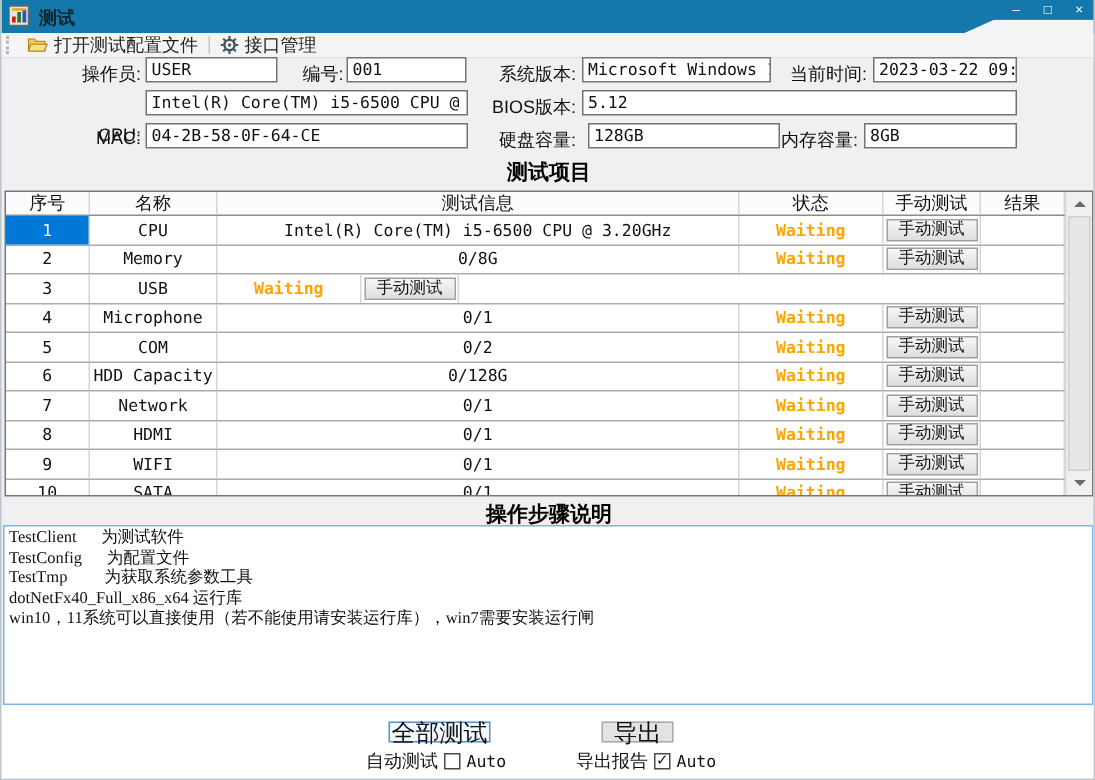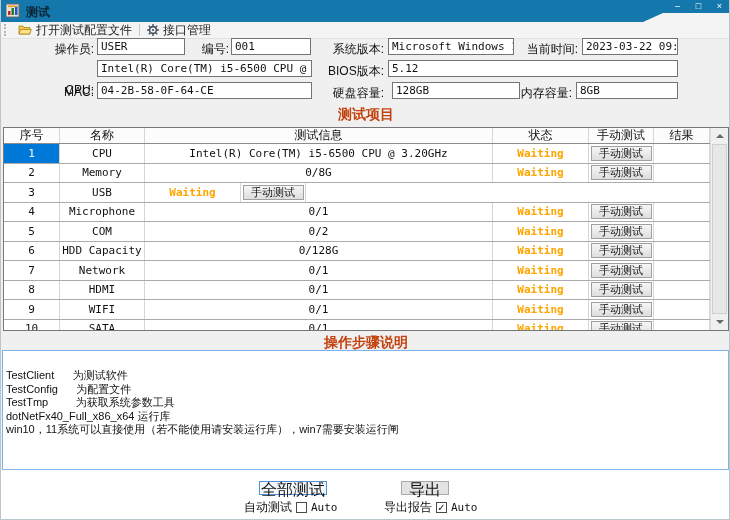--- a/index.html
+++ b/index.html
@@ -20,21 +20,21 @@
   .grip{width:3px;height:12px;border-left:2px dotted #b5b5b5;margin:0 4px 0 3px;}
   .tool-item{display:flex;align-items:center;gap:4px;padding:0 5px;height:16px;}
   .tool-sep{width:1px;height:12px;background:#c8c8c8;margin:0 2px;}
   
   .flabel{position:absolute;font-size:12px;color:#111;text-align:right;}
   .finput{position:absolute;background:#fff;border:1px solid #737373;box-sizing:border-box;height:17px;
           font-family:"DejaVu Sans Mono",monospace;font-size:11px;line-height:15px;padding-left:3px;color:#111;
           white-space:nowrap;overflow:hidden;}
   
   .section-title{position:absolute;left:0;width:730px;text-align:center;font-family:"Liberation Serif","DejaVu Serif",serif;
-                 font-size:14px;font-weight:bold;color:#c2410c;}
+                 font-size:14px;font-weight:bold;color:#000000;}
   
   .dtable{position:absolute;left:2px;top:127px;width:726px;height:204px;background:#fff;
           border:1px solid #767676;box-sizing:border-box;display:flex;}
   .dgrid{flex:1;display:flex;flex-direction:column;overflow:hidden;}
   .thead{display:flex;height:15px;border-bottom:1px solid #8c8c8c;background:#fcfcfc;}
   .hcell{font-size:12px;color:#111;text-align:center;line-height:15px;border-right:1px solid #d6d6d6;
          box-sizing:border-box;overflow:hidden;white-space:nowrap;}
   .trow{display:flex;height:18.5px;flex:0 0 18.5px;border-bottom:1px solid #ababab;}
   .tcell{display:flex;align-items:center;justify-content:center;border-right:1px solid #d6d6d6;
          box-sizing:border-box;font-size:11px;color:#111;overflow:hidden;white-space:nowrap;}
@@ -47,21 +47,21 @@
   
   .vscroll{width:17px;background:#f0f0f0;border-left:1px solid #dcdcdc;position:relative;}
   .sb-btn{position:absolute;left:0;width:17px;height:16px;display:flex;align-items:center;justify-content:center;}
   .sb-up{top:0;} .sb-down{bottom:0;}
   .tri-up{width:0;height:0;border-left:4px solid transparent;border-right:4px solid transparent;border-bottom:4px solid #6a6a6a;}
   .tri-down{width:0;height:0;border-left:4px solid transparent;border-right:4px solid transparent;border-top:4px solid #6a6a6a;}
   .sb-thumb{position:absolute;left:1px;top:16px;bottom:16px;width:15px;background:#e7e7e7;border:1px solid #cfcfcf;box-sizing:border-box;}
   
   .steps-box{position:absolute;left:1px;top:350px;width:727px;height:120px;background:#fff;
              border:1px solid #7EB4EA;box-sizing:border-box;overflow:hidden;}
-  .steps-box pre{margin:18px 0 0 3px;font-family:Liberation Sans, sans-serif;font-size:11px;line-height:13.5px;color:#111;}
+  .steps-box pre{margin:1px 0 0 3px;font-family:Liberation Serif, serif;font-size:11px;line-height:13.5px;color:#111;}
   
   .footer{position:absolute;left:0;top:470px;width:730px;height:50px;background:#fff;}
   .btn{position:absolute;box-sizing:border-box;height:14px;font-size:16px;text-align:center;line-height:15px;color:#111;cursor:default;}
   .btn-primary{left:258px;top:11px;width:68px;background:#f3f8fd;border:1px solid #4f94d9;}
   .btn-plain{left:400px;top:11px;width:48px;background:#e3e3e3;border:1px solid #a9a9a9;}
   .chk-group{position:absolute;top:29px;display:flex;align-items:center;gap:4px;font-size:12px;color:#111;}
   .g1{left:243px;} .g2{left:383px;}
   .checkbox{width:11px;height:11px;border:1px solid #4a4a4a;background:#fff;box-sizing:border-box;
             font-size:10px;line-height:9px;text-align:center;color:#111;}
   .checkbox.checked::after{content:"✓";}

